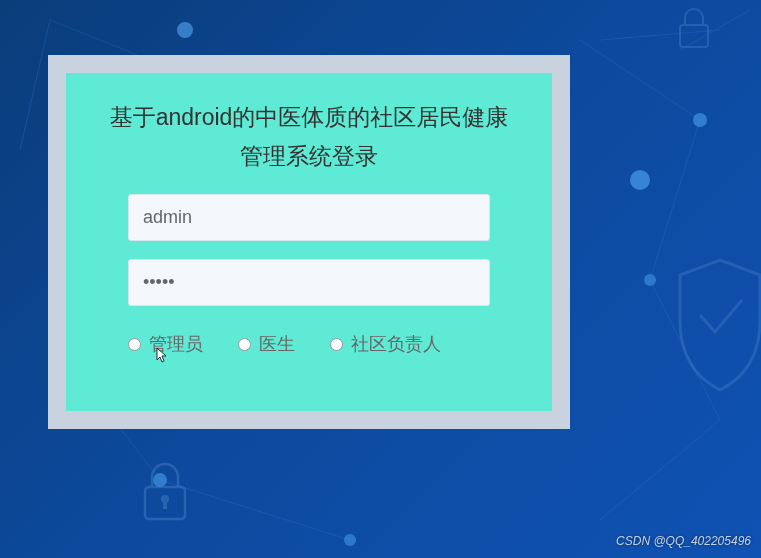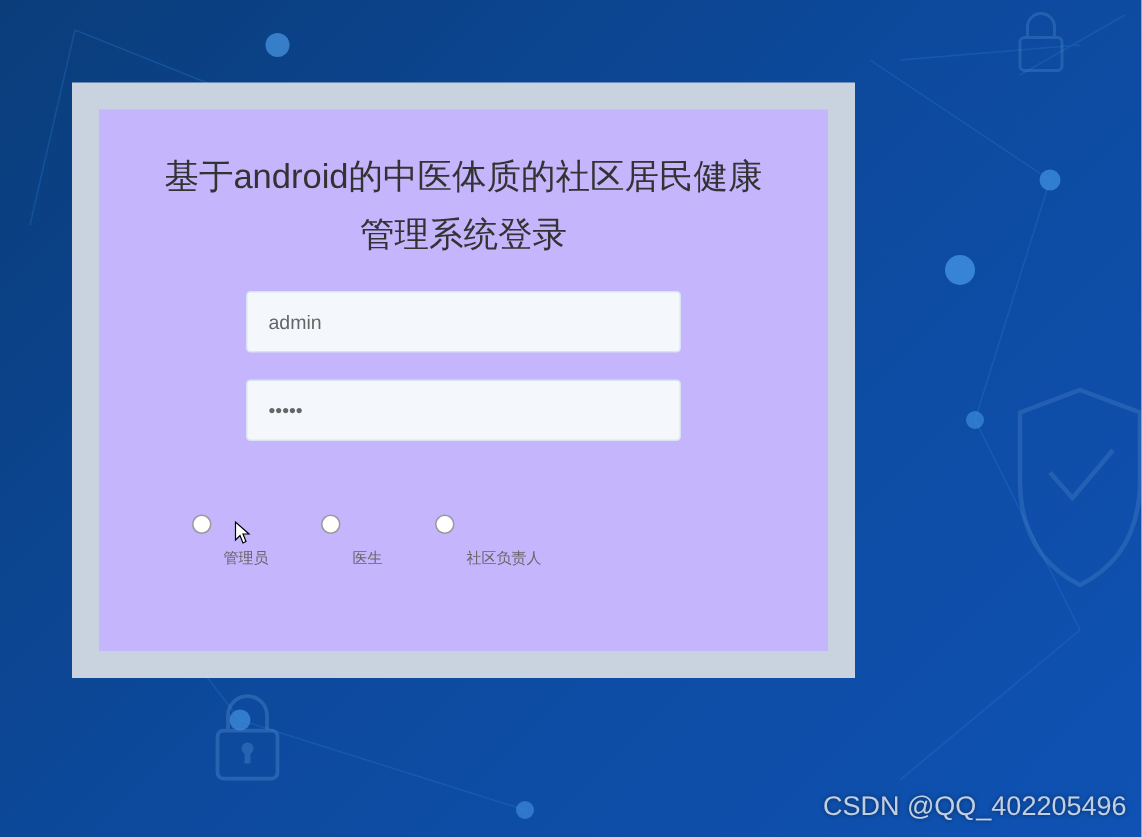--- a/index.html
+++ b/index.html
@@ -35,42 +35,42 @@
     .login-panel {
       position: absolute;
       left: 48px;
       top: 55px;
       width: 522px;
       background: #c9d3e0;
       padding: 18px;
     }
     
     .login-inner {
-      background: #c4b5fd;
+      background: #5eead4;
       padding: 25px 35px 30px 35px;
     }
     
     .login-title {
       font-size: 23px;
       color: #333;
       text-align: center;
       line-height: 1.7;
       font-weight: normal;
       margin-bottom: 18px;
     }
     
     .input-field {
-      width: 290px;
+      width: 362px;
       margin: 0 auto 18px auto;
       display: block;
       border: 1px solid #d7e5f3;
       background: #f4f8fd;
       border-radius: 3px;
       padding: 12px 14px;
-      font-size: 13px;
+      font-size: 18px;
       color: #666;
       outline: none;
     }
     
     .input-field::placeholder {
       color: #aaa;
     }
     
     .radio-group {
       width: 362px;
@@ -91,23 +91,22 @@
     .radio-circle {
       width: 13px;
       height: 13px;
       border: 1px solid #999;
       border-radius: 50%;
       display: inline-block;
       background: #fff;
     }
     
     .radio-label {
-      font-size: 10px;
+      font-size: 18px;
       color: #666;
-      margin-top: 45px;
     }
     
     .cursor-pointer {
       position: absolute;
       left: 153px;
       top: 346px;
       width: 18px;
       height: 22px;
       pointer-events: none;
       z-index: 10;
@@ -126,22 +125,23 @@
       border-radius: 3px;
       cursor: pointer;
       letter-spacing: 2px;
     }
     
     .watermark {
       position: absolute;
       right: 10px;
       bottom: 10px;
       color: rgba(255, 255, 255, 0.75);
-      font-size: 18px;
+      font-size: 12px;
       text-shadow: 0 0 3px rgba(0,0,0,0.5);
+      font-style: italic;
     }
   </style>
 </head>
 <body>
 
 <div class="bg-pattern">
   <svg viewBox="0 0 761 558" xmlns="http://www.w3.org/2000/svg">
 
     <g stroke="#2a7dd4" stroke-width="1" opacity="0.5">
       <line x1="50" y1="20" x2="200" y2="80"></line>

